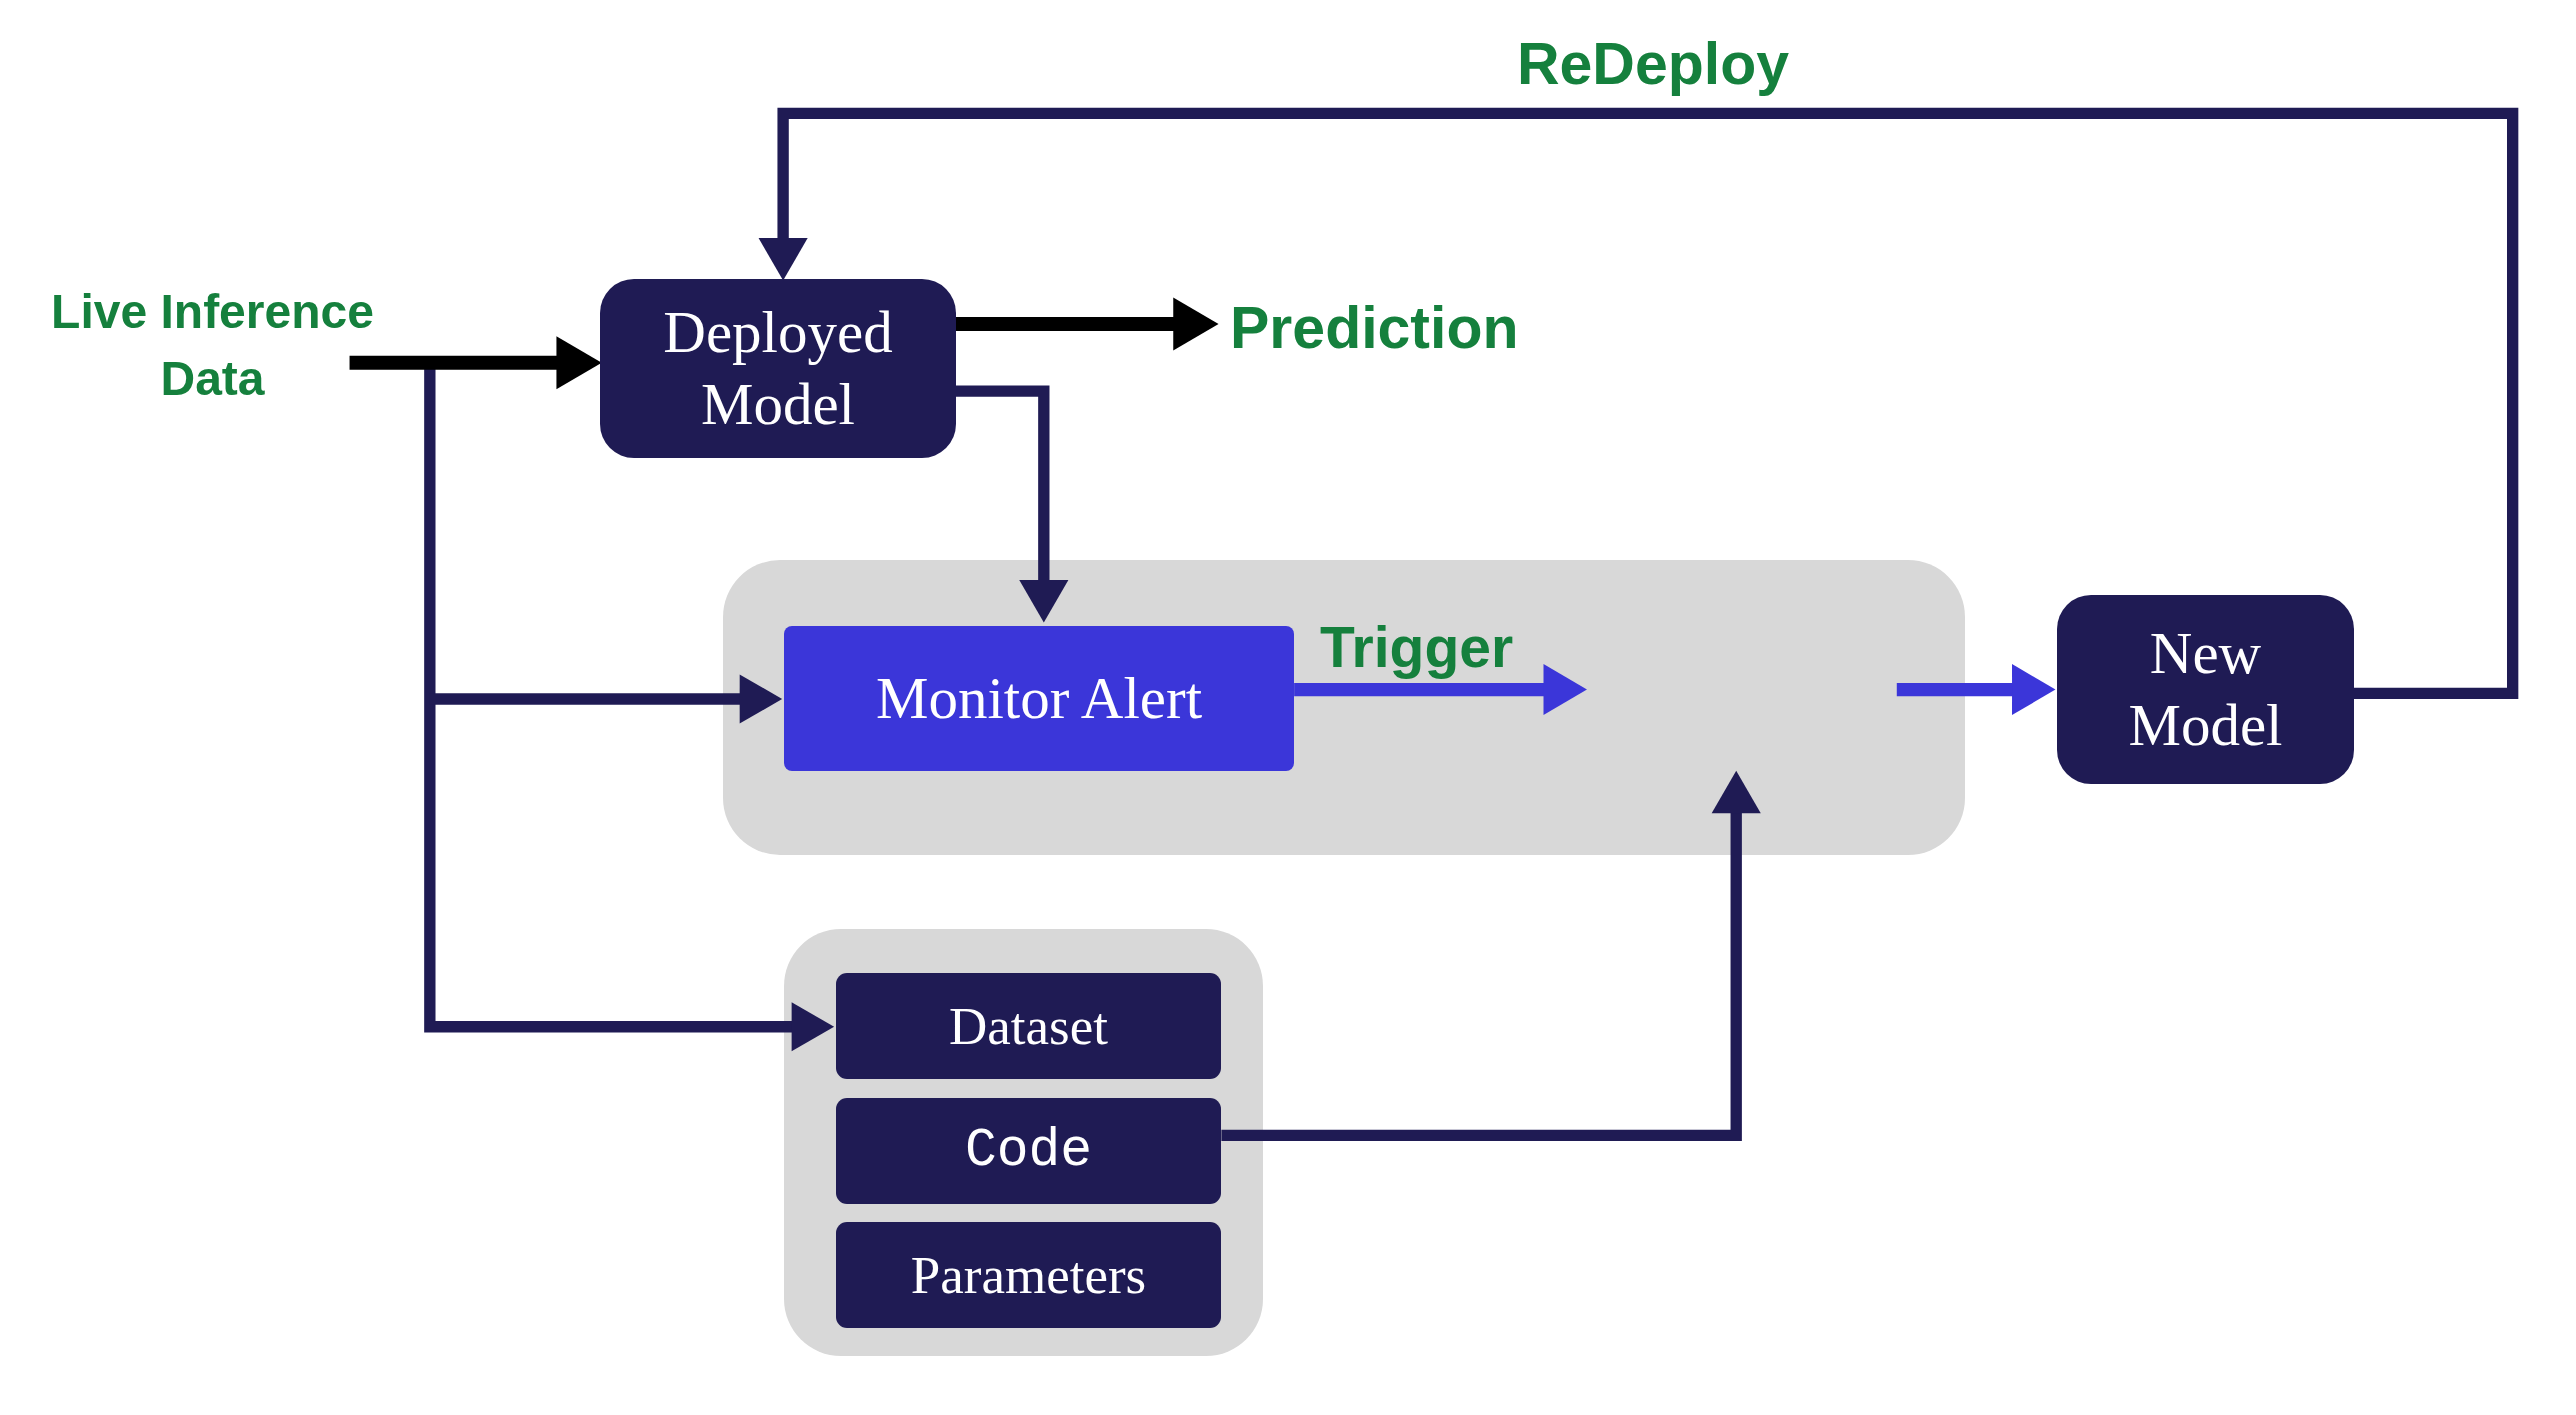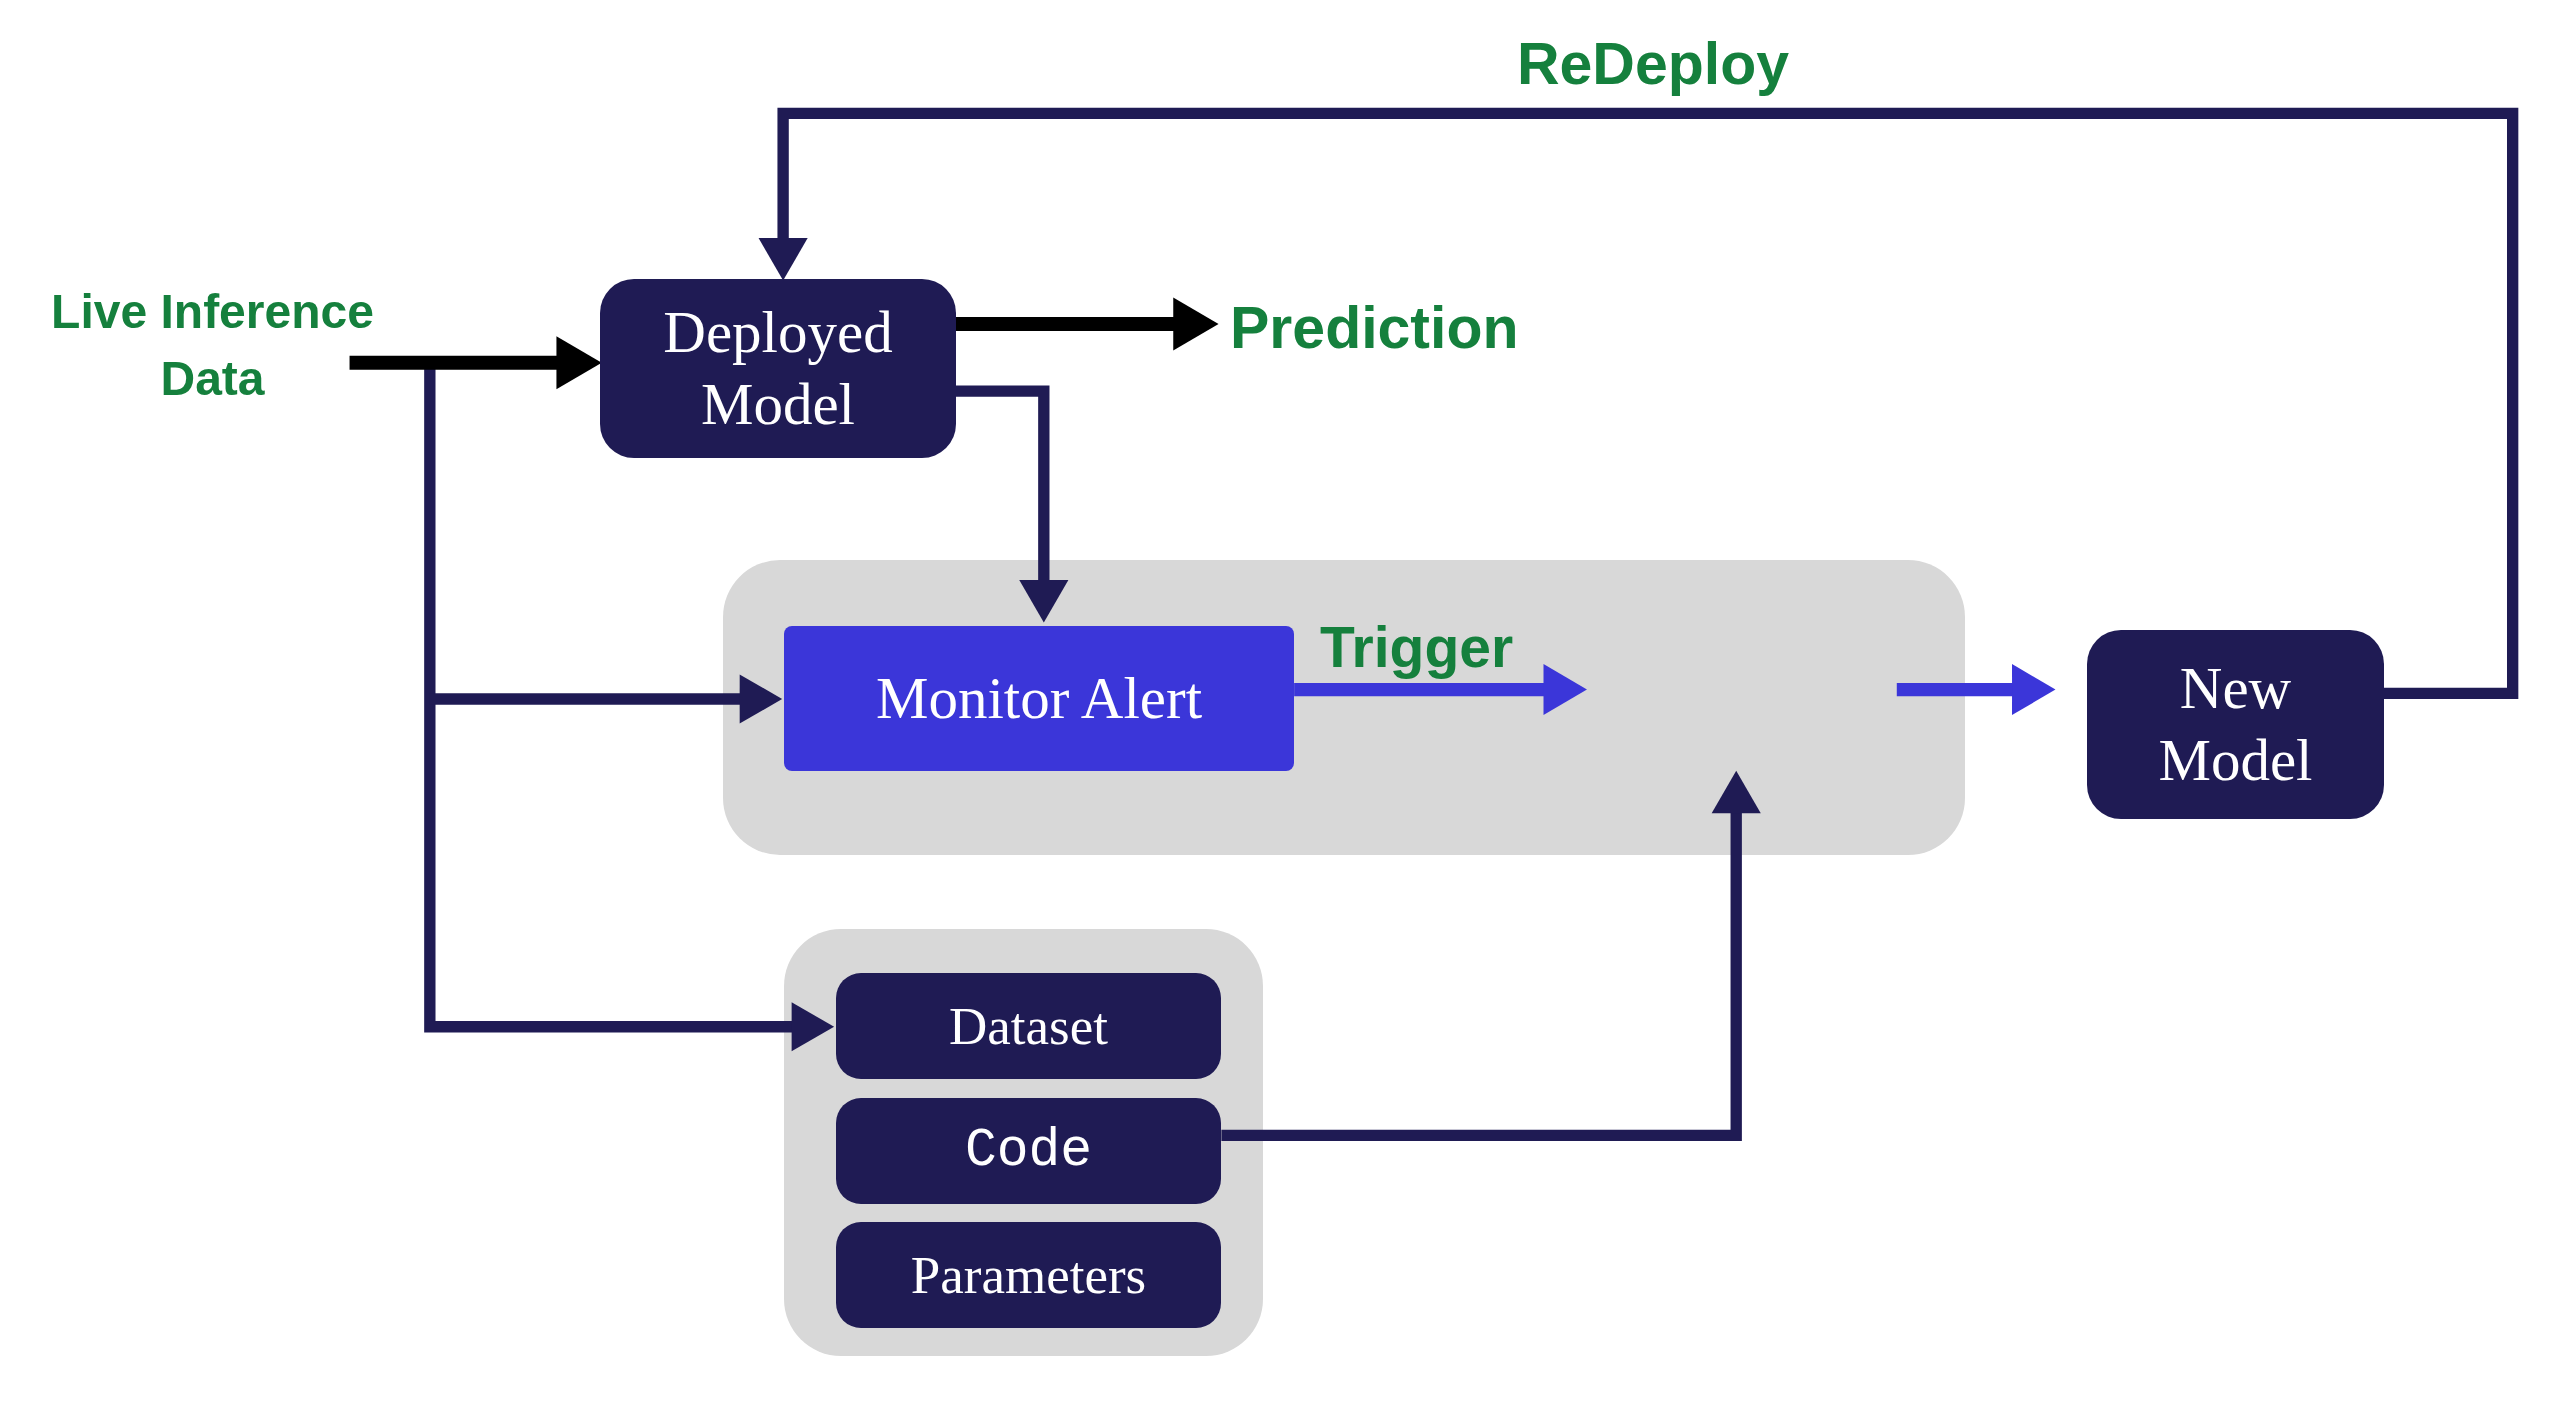--- a/index.html
+++ b/index.html
@@ -41,26 +41,26 @@
     flex-direction: column;
     align-items: center;
     justify-content: center;
     color: #ffffff;
     font-family: "Liberation Serif", "DejaVu Serif", serif;
     text-align: center;
     line-height: 1.22;
   }
   .node.navy { background: #1f1b54; border-radius: 34px; font-size: 59px; }
   .node.blue { background: #3b36d9; border-radius: 8px; font-size: 59px; }
-  .node.small { background: #1f1b54; border-radius: 25px; font-size: 53px; }
+  .node.small { background: #1f1b54; border-radius: 11px; font-size: 53px; }
 
   .node.deployed  { left: 600px;  top: 279px;  width: 356px; height: 179px; }
   .node.monitor   { left: 784px;  top: 626px;  width: 510px; height: 145px; }
   .node.retrain   { left: 1589px; top: 619px;  width: 308px; height: 146px; }
-  .node.newmodel  { left: 2057px; top: 630px;  width: 297px; height: 189px; margin-left: 30px; }
+  .node.newmodel  { left: 2057px; top: 595px;  width: 297px; height: 189px; }
   .node.dataset   { left: 836px;  top: 973px; width: 385px; height: 106px; }
   .node.code      { left: 836px;  top: 1098px; width: 385px; height: 106px; font-family: Liberation Mono, monospace; }
   .node.params    { left: 836px;  top: 1222px; width: 385px; height: 106px; }
 
   .flabel {
     position: absolute;
     color: #15803d;
     font-weight: 700;
     text-align: center;
   }

